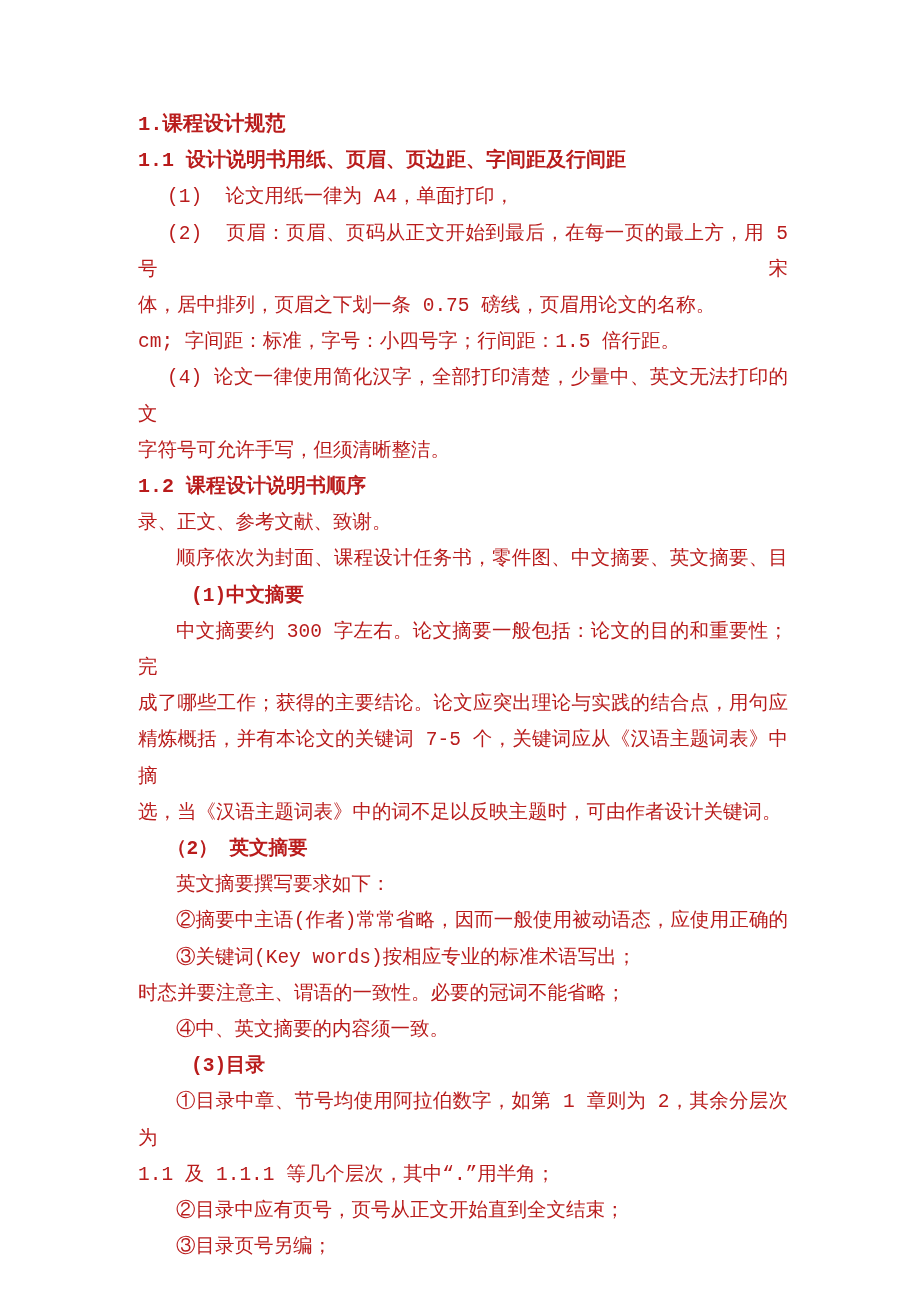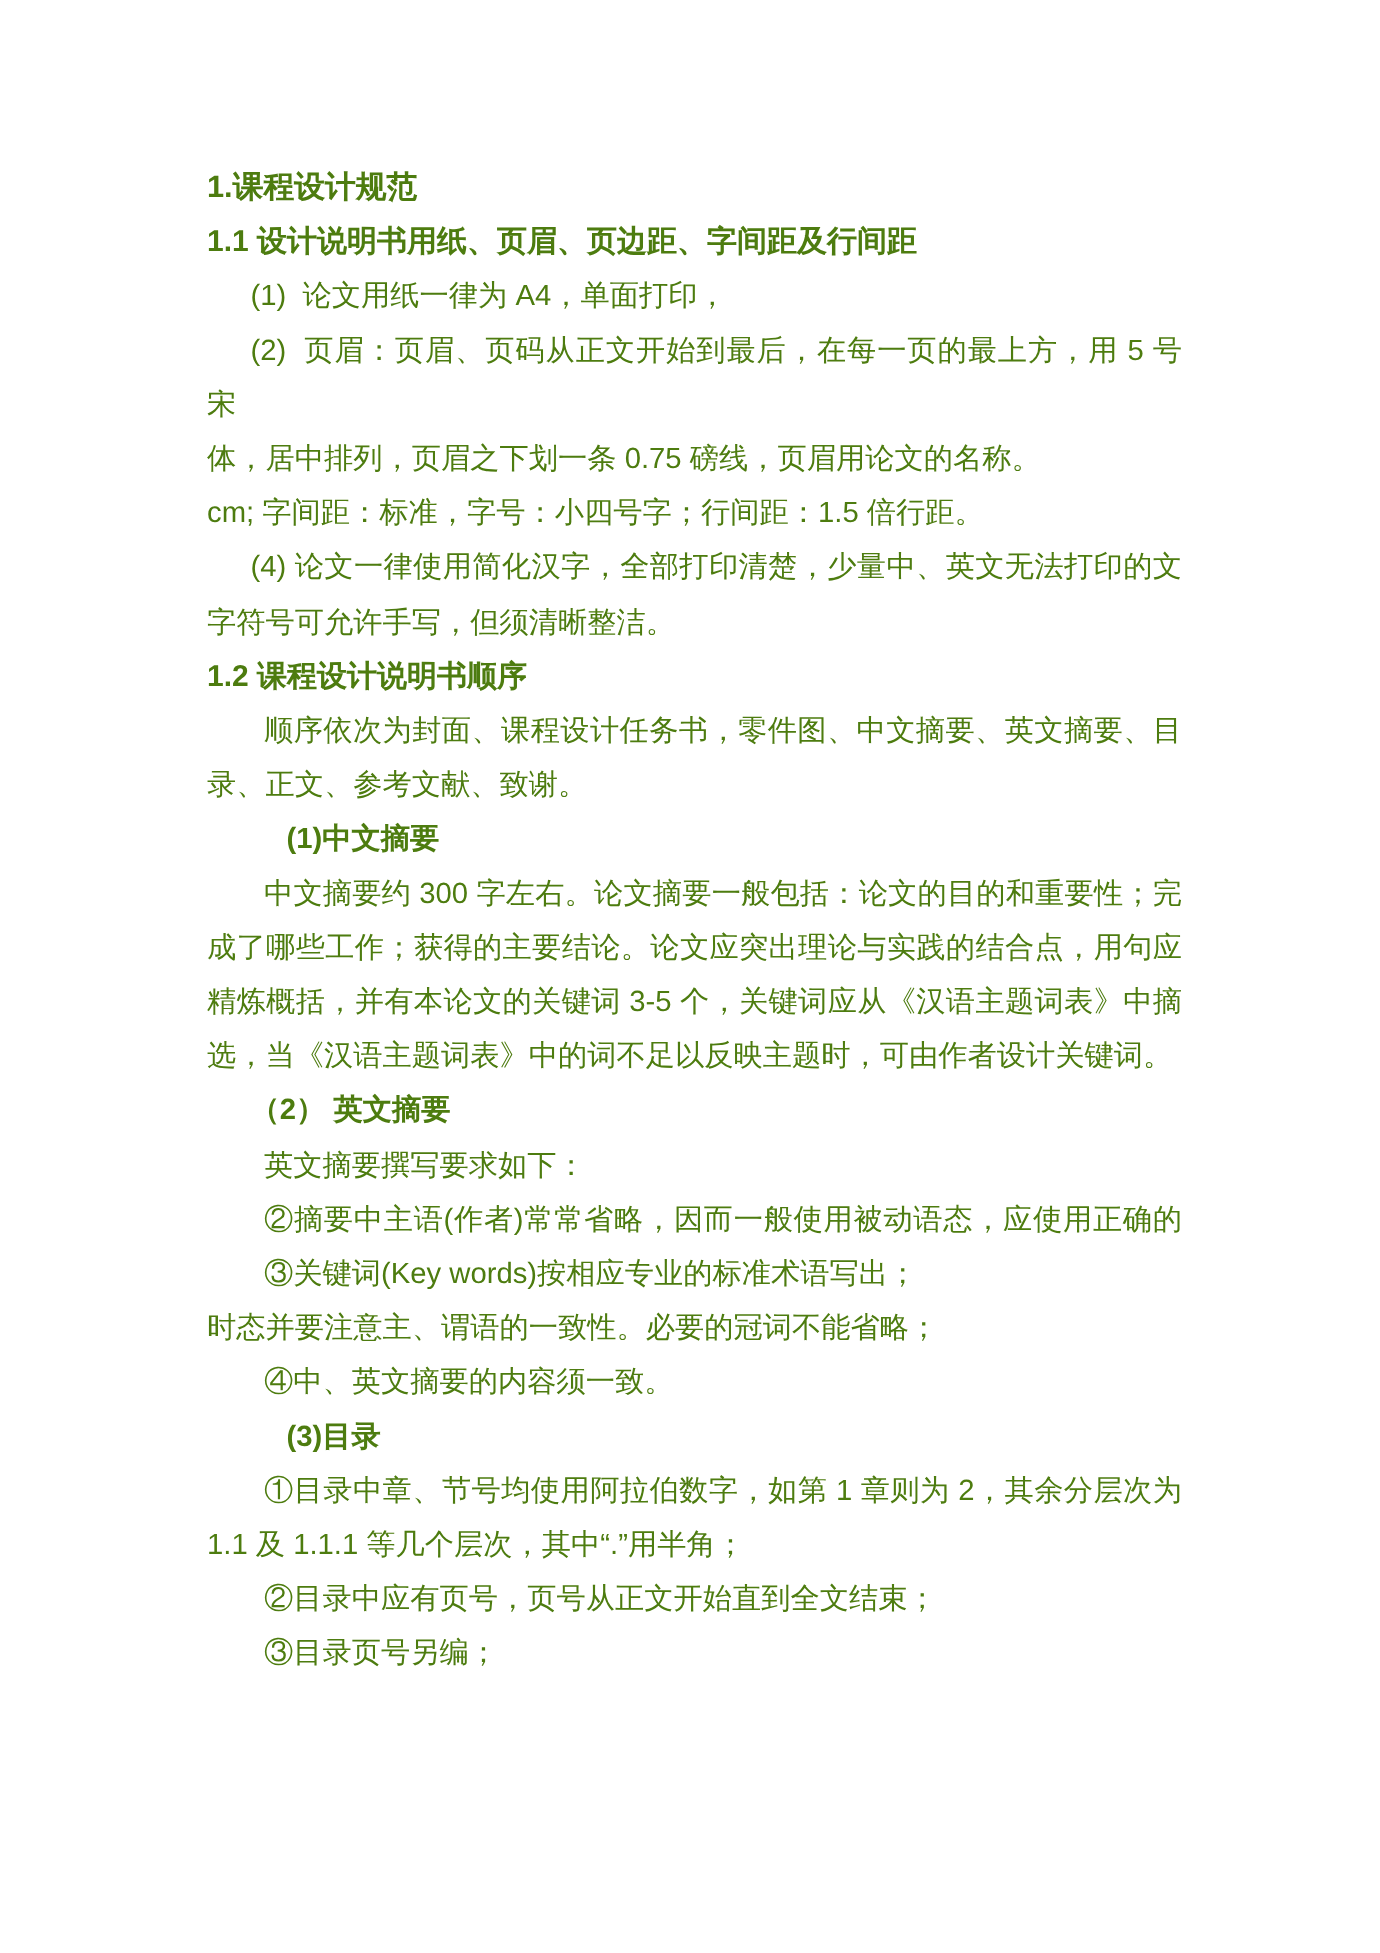--- a/index.html
+++ b/index.html
@@ -14,24 +14,24 @@
     background: #ffffff;
     overflow: hidden;
   }
   .text-block {
     position: absolute;
     left: 138px;
     top: 107px;
     width: 650px;
   }
   .line {
-    font-family: Liberation Sans, sans-serif;
+    font-family: Liberation Mono, monospace;
     font-size: 19.5px;
     line-height: 36.2px;
-    color: #4d7c0f;
+    color: #b91c1c;
     text-align: justify;
     white-space: pre-wrap;
   }
   .line.full {
     text-align-last: justify;
   }
   .h1, .h2, .h3 {
     font-weight: bold;
   }
   .h1 { font-size: 20.5px; }
@@ -48,26 +48,26 @@
   <div class="text-block">
       <div class="line h1 ind-0">1.课程设计规范</div>
       <div class="line h2 ind-0">1.1 设计说明书用纸、页眉、页边距、字间距及行间距</div>
       <div class="line body ind-1">(1)  论文用纸一律为 A4，单面打印，</div>
       <div class="line body ind-1 full">(2)  页眉：页眉、页码从正文开始到最后，在每一页的最上方，用 5 号宋</div>
       <div class="line body ind-0">体，居中排列，页眉之下划一条 0.75 磅线，页眉用论文的名称。</div>
       <div class="line body ind-0">cm; 字间距：标准，字号：小四号字；行间距：1.5 倍行距。</div>
       <div class="line body ind-1 full">(4) 论文一律使用简化汉字，全部打印清楚，少量中、英文无法打印的文</div>
       <div class="line body ind-0">字符号可允许手写，但须清晰整洁。</div>
       <div class="line h2 ind-0">1.2 课程设计说明书顺序</div>
+      <div class="line body ind-0">录、正文、参考文献、致谢。</div>
       <div class="line body ind-2 full">顺序依次为封面、课程设计任务书，零件图、中文摘要、英文摘要、目</div>
-      <div class="line body ind-0">录、正文、参考文献、致谢。</div>
       <div class="line h3 ind-3">(1)中文摘要</div>
       <div class="line body ind-2 full">中文摘要约 300 字左右。论文摘要一般包括：论文的目的和重要性；完</div>
       <div class="line body ind-0 full">成了哪些工作；获得的主要结论。论文应突出理论与实践的结合点，用句应</div>
-      <div class="line body ind-0 full">精炼概括，并有本论文的关键词 3-5 个，关键词应从《汉语主题词表》中摘</div>
+      <div class="line body ind-0 full">精炼概括，并有本论文的关键词 7-5 个，关键词应从《汉语主题词表》中摘</div>
       <div class="line body ind-0">选，当《汉语主题词表》中的词不足以反映主题时，可由作者设计关键词。</div>
       <div class="line h3 ind-1">（2） 英文摘要</div>
       <div class="line body ind-2">英文摘要撰写要求如下：</div>
       <div class="line body ind-2 full">②摘要中主语(作者)常常省略，因而一般使用被动语态，应使用正确的</div>
       <div class="line body ind-2">③关键词(Key words)按相应专业的标准术语写出；</div>
       <div class="line body ind-0">时态并要注意主、谓语的一致性。必要的冠词不能省略；</div>
       <div class="line body ind-2">④中、英文摘要的内容须一致。</div>
       <div class="line h3 ind-3">(3)目录</div>
       <div class="line body ind-2 full">①目录中章、节号均使用阿拉伯数字，如第 1 章则为 2，其余分层次为</div>
       <div class="line body ind-0">1.1 及 1.1.1 等几个层次，其中“.”用半角；</div>

